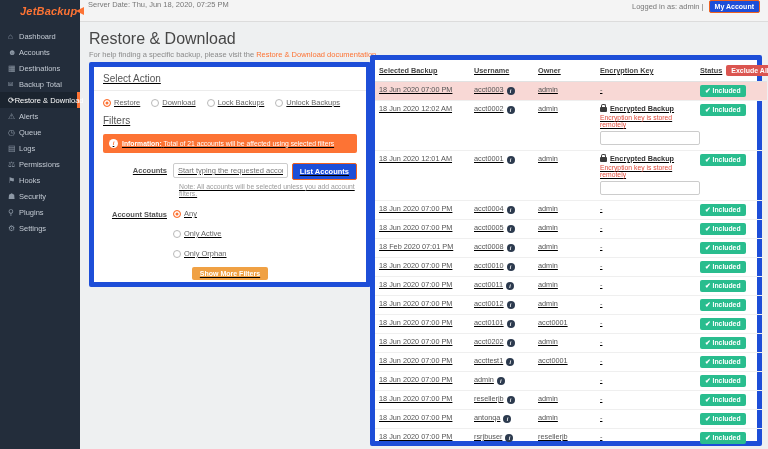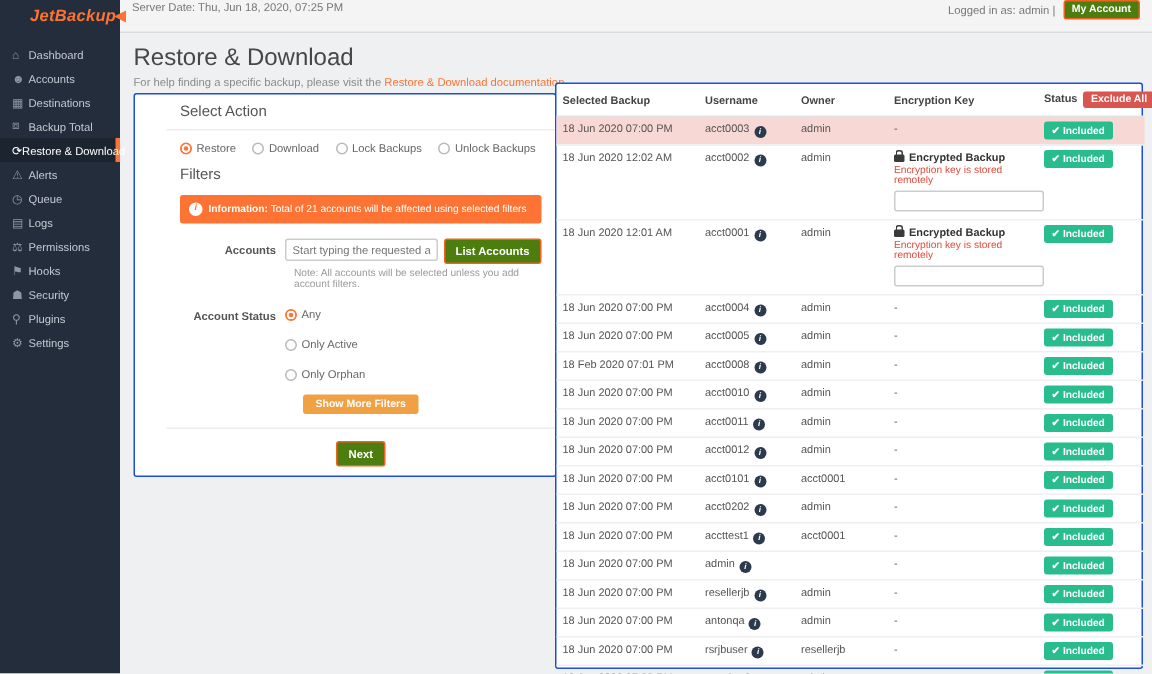--- a/index.html
+++ b/index.html
@@ -18,35 +18,35 @@
   .side-item.active{background:#1b242f;border-right:3px solid #fd7334;color:#fff;}
   .side-item.active .glyph{color:#fff;}
 
   
   .topbar{position:absolute;left:80px;top:0;right:0;height:22px;background:#f4f4f4;
         border-bottom:1px solid #dcdcdc;display:flex;align-items:flex-start;justify-content:space-between;
         padding:0 8px;font-size:7.5px;color:#777;}
   .tb-right{display:flex;align-items:center;gap:5px;}
 
   
-  .btn-orange{background:#4d7c0f;color:#fff;border:1px solid #ef621f;border-radius:2px;
+  .btn-orange{background:#1d4ed8;color:#fff;border:1px solid #ef621f;border-radius:2px;
         font-size:7.5px;font-weight:bold;padding:3px 7px;cursor:pointer;}
   .btn-warn{display:block;margin:9px auto 2px auto;background:#f0a144;color:#fff;border:none;
         border-radius:2px;font-size:7px;font-weight:bold;padding:3px 8px;cursor:pointer;}
   .btn-red{background:#db5550;color:#fff;border:none;border-radius:2px;font-size:7px;
         font-weight:bold;padding:2px 5px;margin-left:4px;cursor:pointer;}
 
   
   .main-title{position:absolute;left:89px;top:30px;font-size:16px;font-weight:400;color:#474747;}
   .sub{position:absolute;left:89px;top:50px;font-size:7.5px;color:#8a8a8a;}
   .sub a{color:#fd7334;text-decoration:none;cursor:pointer;}
 
   
-  .card{background:#fff;border:1px solid #1d4ed8;border-radius:2px;position:absolute;}
-  .left-card{left:89px;top:62px;width:282px;padding-left:21px;}
+  .card{background:#fff;border:5px solid #1d4ed8;border-radius:2px;position:absolute;text-decoration:underline;}
+  .left-card{left:89px;top:62px;width:282px;}
   .card-h{padding:6px 9px;font-size:10px;color:#555;border-bottom:1px solid #ececec;}
   .lc-body{padding:7px 9px 0 9px;}
   .radio-row{display:flex;gap:11px;flex-wrap:wrap;}
   .radio{display:inline-flex;align-items:center;font-size:7.5px;color:#666;cursor:pointer;}
   .rb{display:inline-block;width:8px;height:8px;border-radius:50%;border:1px solid #b9b9b9;
         background:#fff;margin-right:3px;}
   .rb.sel{border:1px solid #fd7334;background:#fd7334;box-shadow:inset 0 0 0 1.5px #fff;}
   .filters-h{font-size:10px;color:#555;margin-top:8px;}
   .alert{margin-top:8px;background:#fd7334;color:#fff;font-size:6.8px;border-radius:2px;
         padding:5px 6px;display:flex;align-items:center;gap:4px;}
@@ -203,23 +203,20 @@
             <span>Only Active</span>
           </label>
           <label class="radio">
             <span class="rb"></span>
             <span>Only Orphan</span>
           </label>
         </div>
     </div>
     <button class="btn-warn">Show More Filters</button>
   </div>
-  <div class="lc-footer">
-    <button class="btn-orange">Next</button>
-  </div>
 </div>
 
 <div class="card table-card">
   <table>
     <colgroup>
         <col class="c-date">
         <col class="c-user">
         <col class="c-owner">
         <col class="c-enc">
         <col class="c-status">

